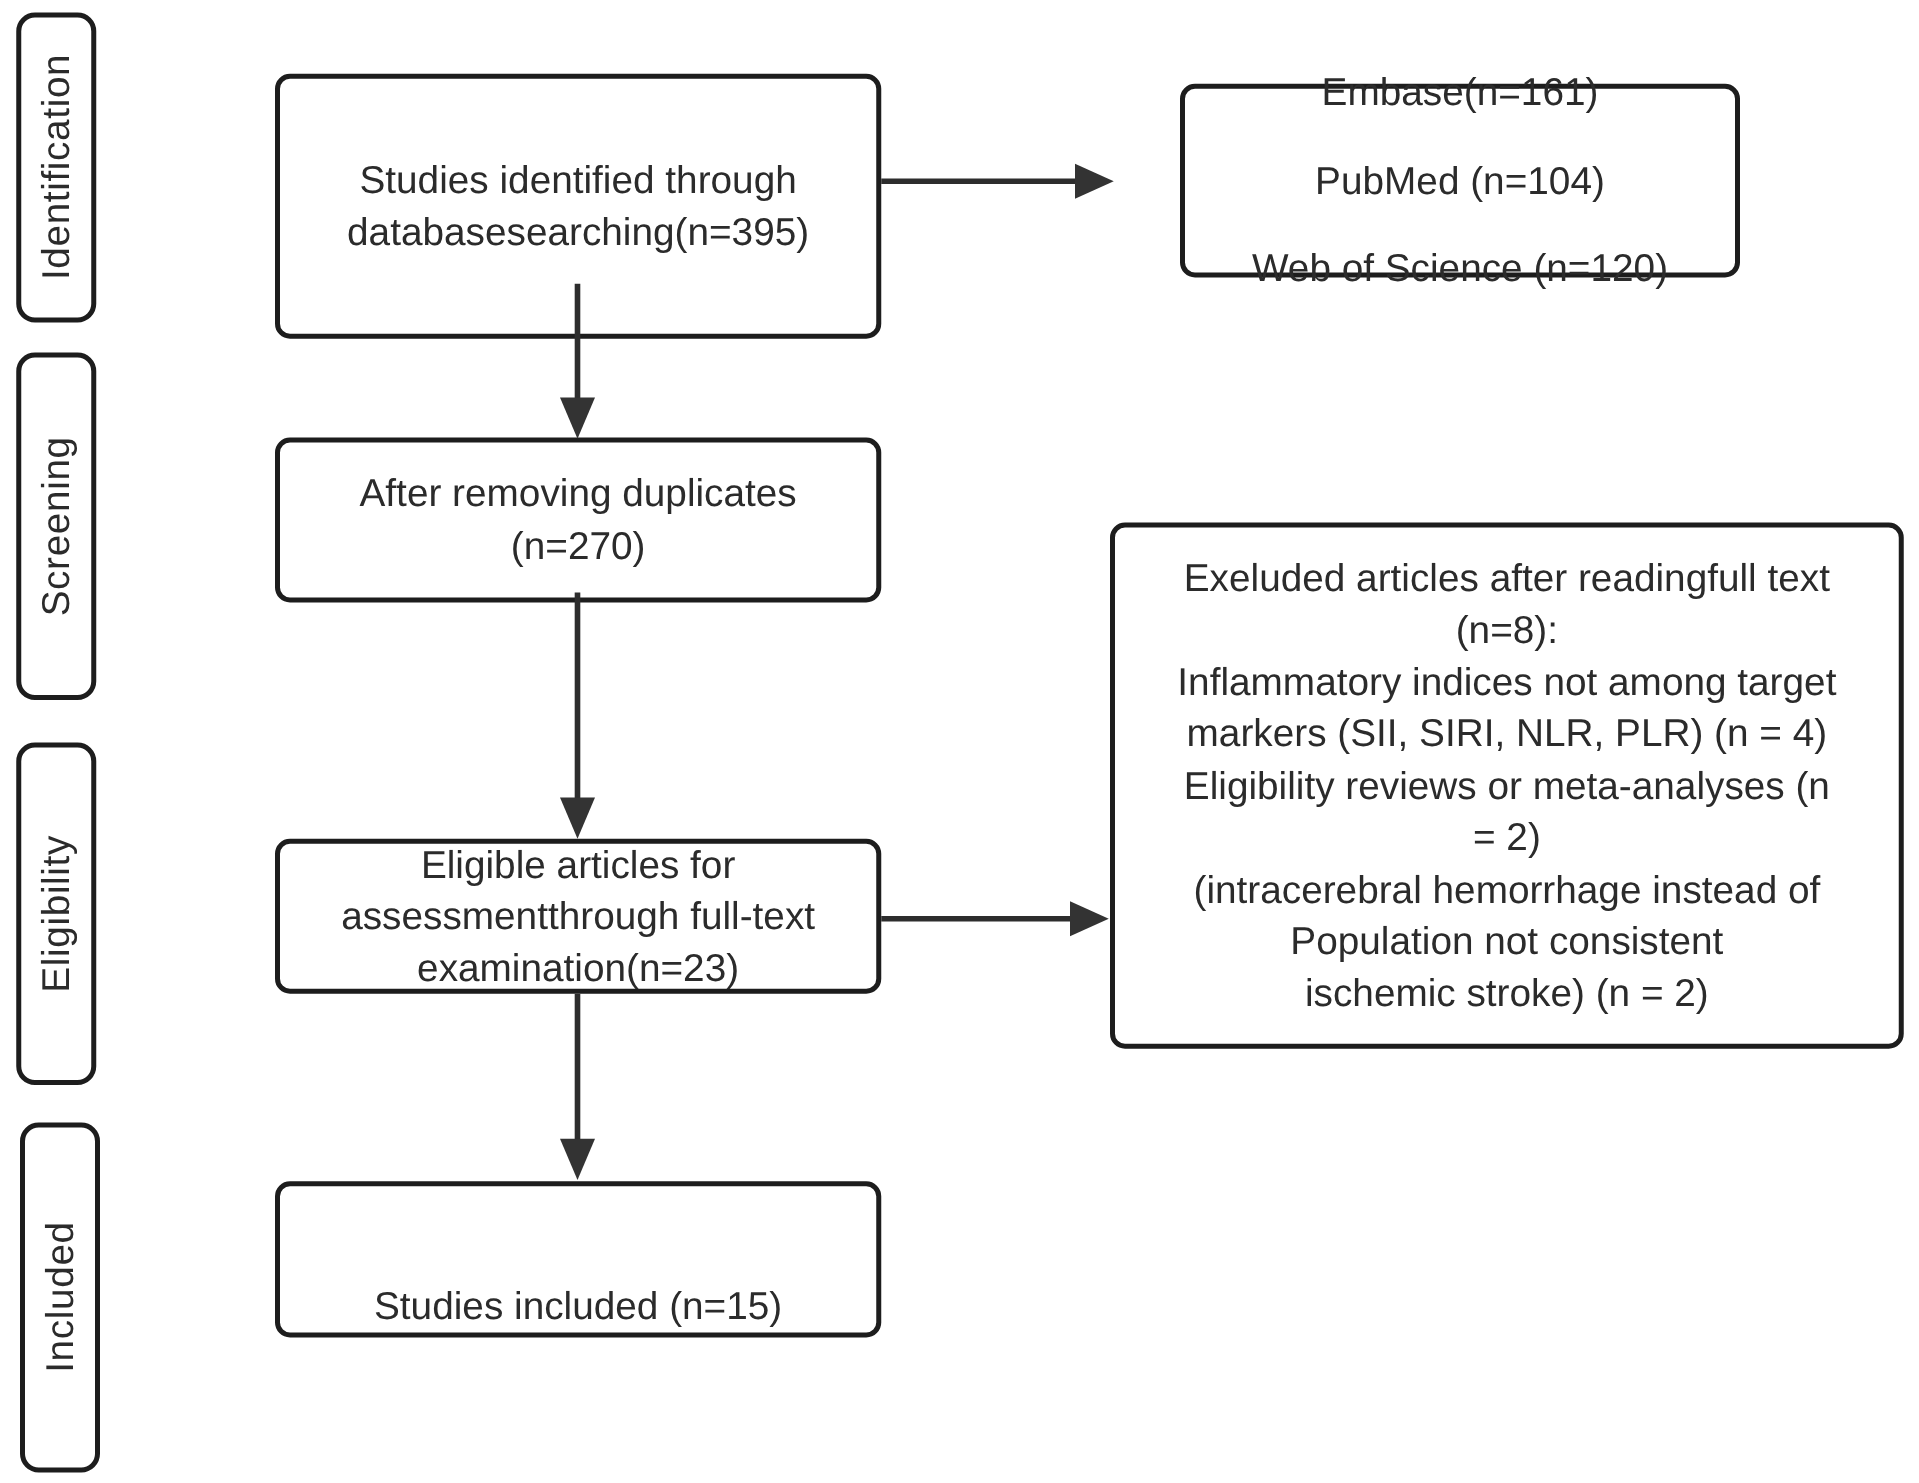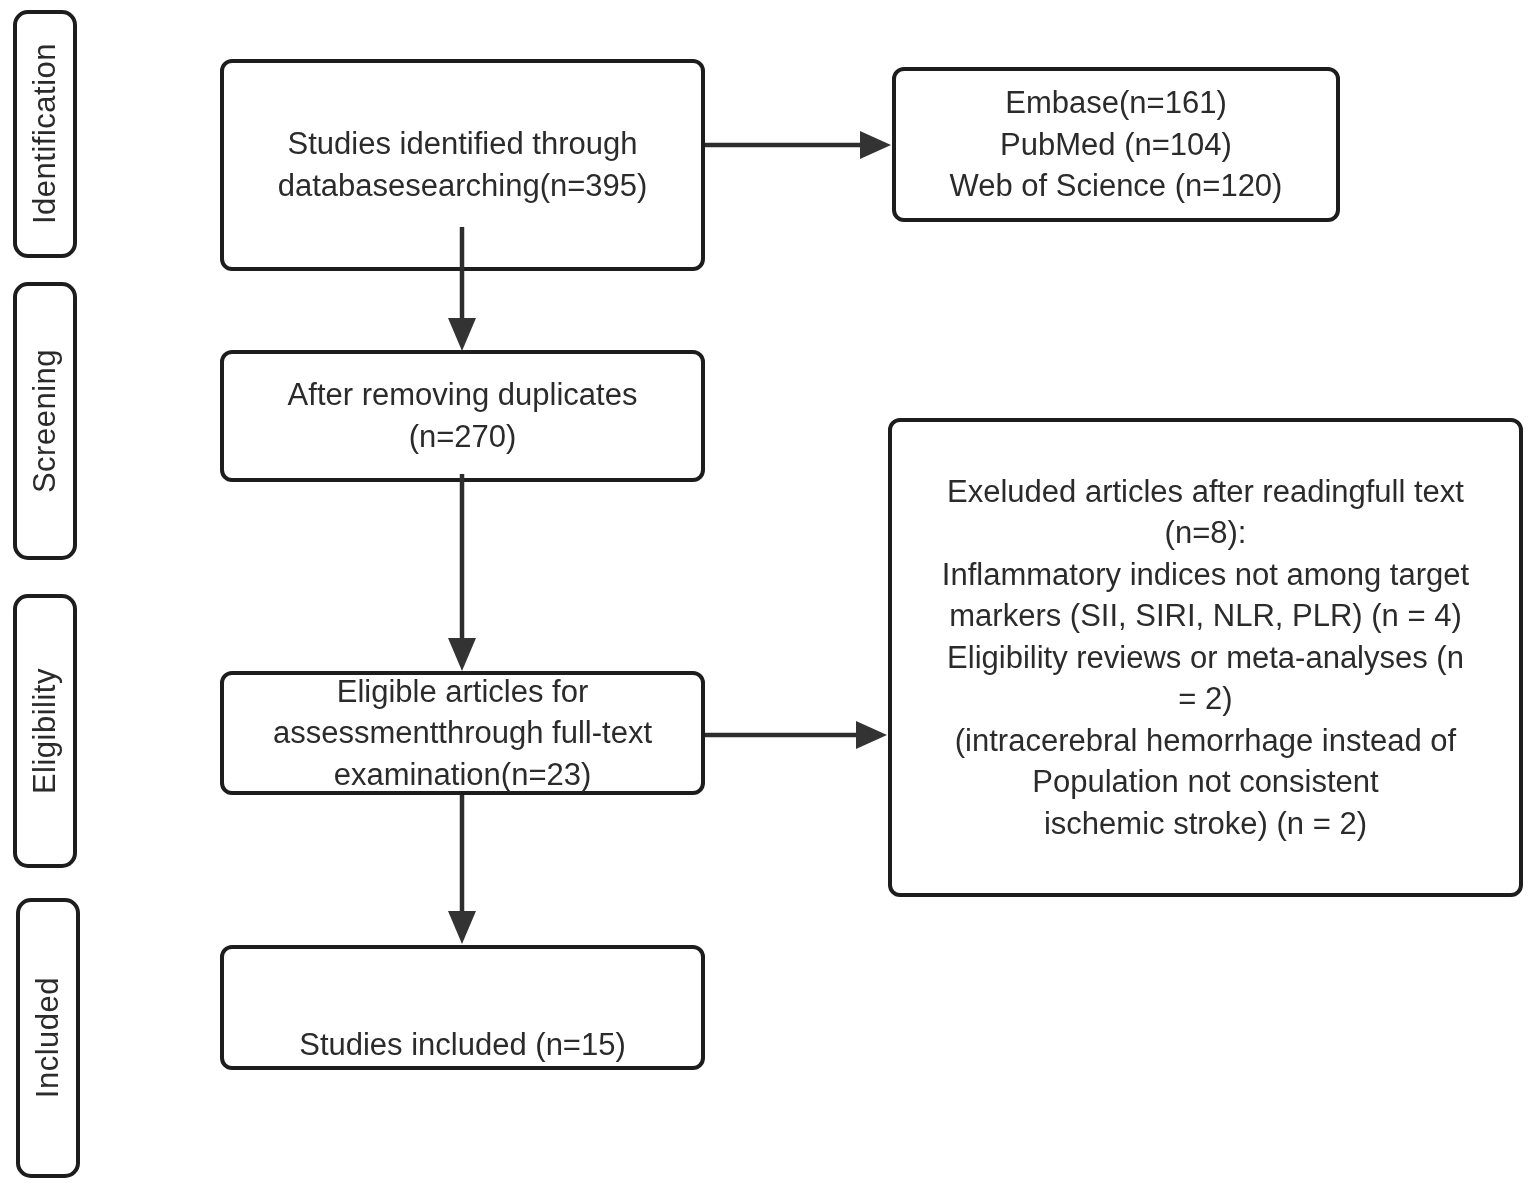--- a/index.html
+++ b/index.html
@@ -51,23 +51,23 @@
     display: flex;
     flex-direction: column;
     align-items: center;
     justify-content: center;
     text-align: center;
     font-size: 31px;
     line-height: 1.34;
     color: #2b2b2b;
   }
   #box-studies-identified { left: 220px; top: 59px;  width: 485px; height: 212px; }
-  #box-database-counts    { left: 892px; top: 67px;  width: 448px; height: 155px; }
+  #box-database-counts    { left: 944px; top: 67px;  width: 448px; height: 155px; gap: 29px; }
   #box-after-duplicates   { left: 220px; top: 350px; width: 485px; height: 132px; }
-  #box-excluded-articles  { left: 888px; top: 418px; width: 635px; height: 479px; align-items: center; }
+  #box-excluded-articles  { left: 888px; top: 418px; width: 635px; height: 421px; align-items: center; }
   #box-eligible-articles  { left: 220px; top: 671px; width: 485px; height: 124px; }
   #box-studies-included   { left: 220px; top: 945px; width: 485px; height: 125px; justify-content: flex-end; }
 
   .line { white-space: nowrap; }
 
   
   svg.arrows {
     position: absolute;
     left: 0;
     top: 0;

